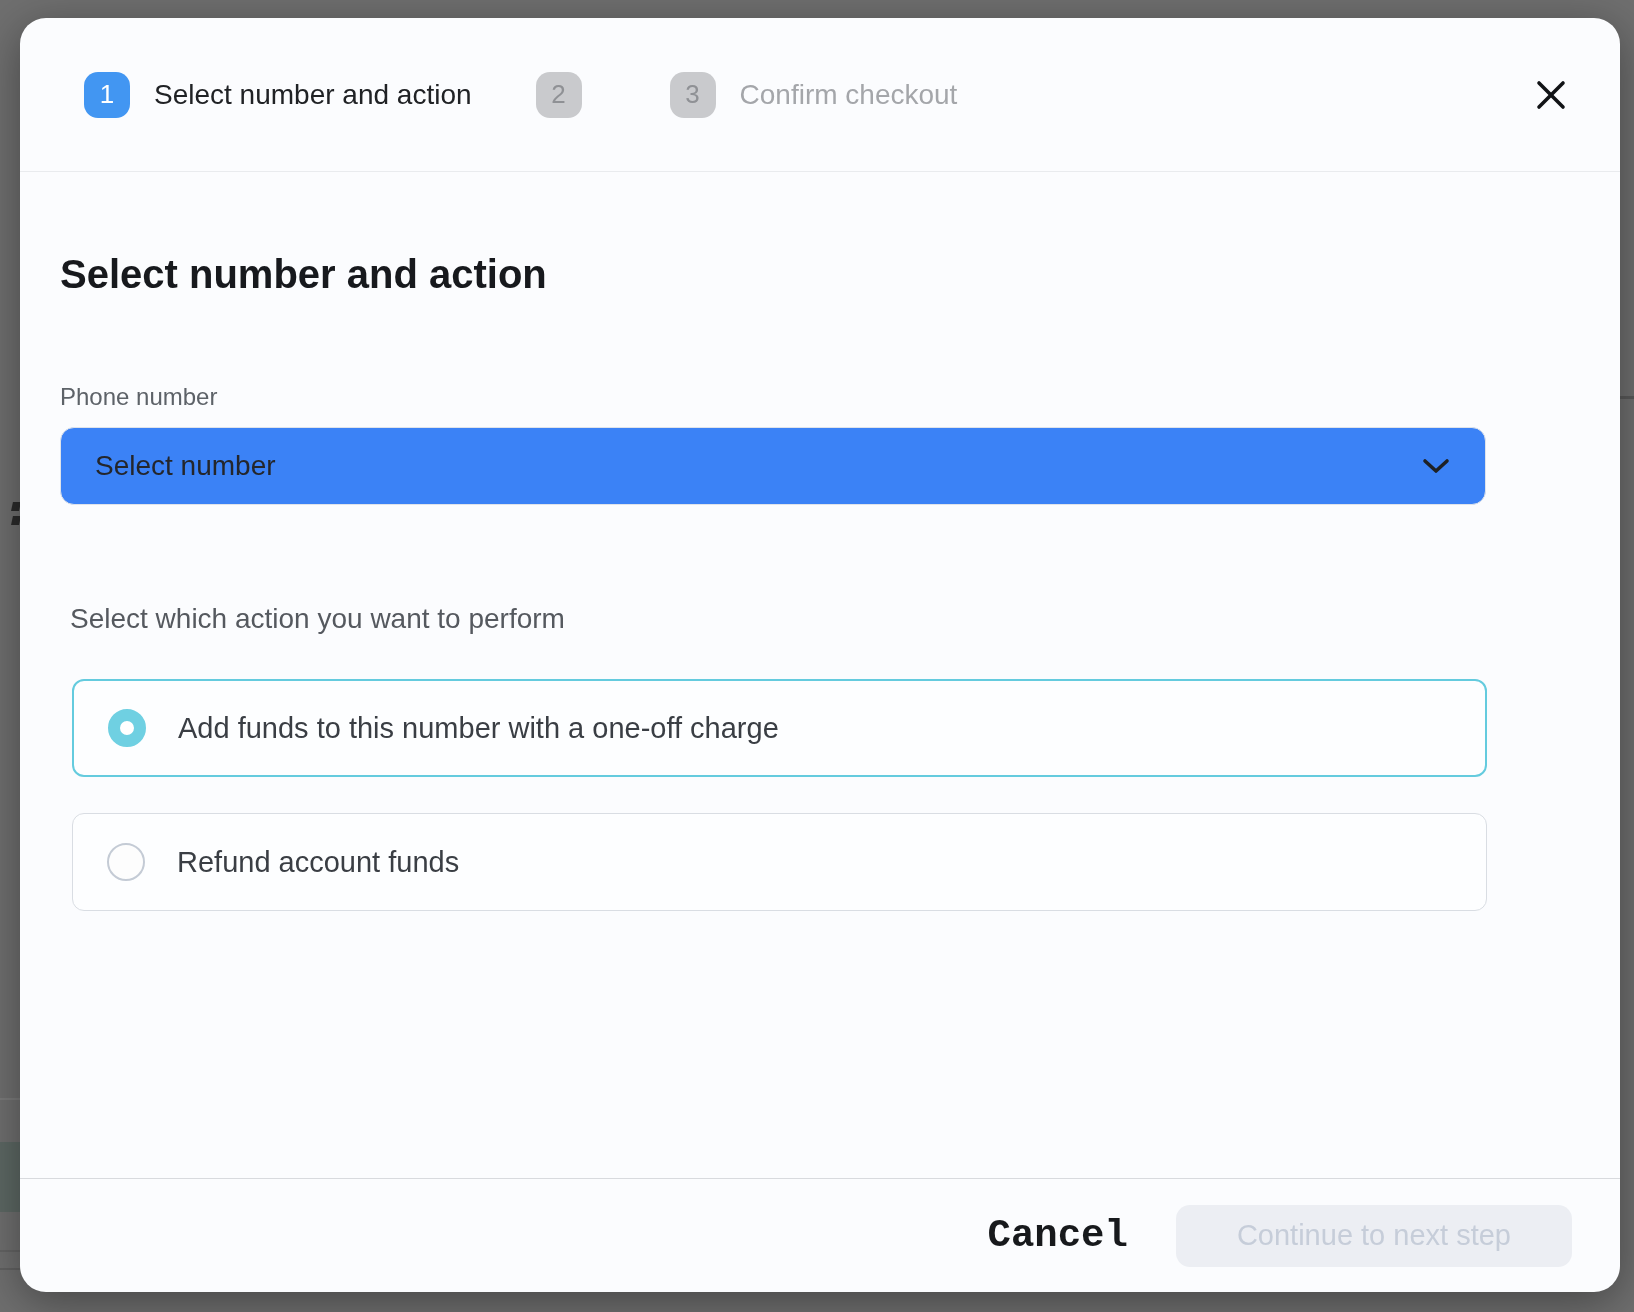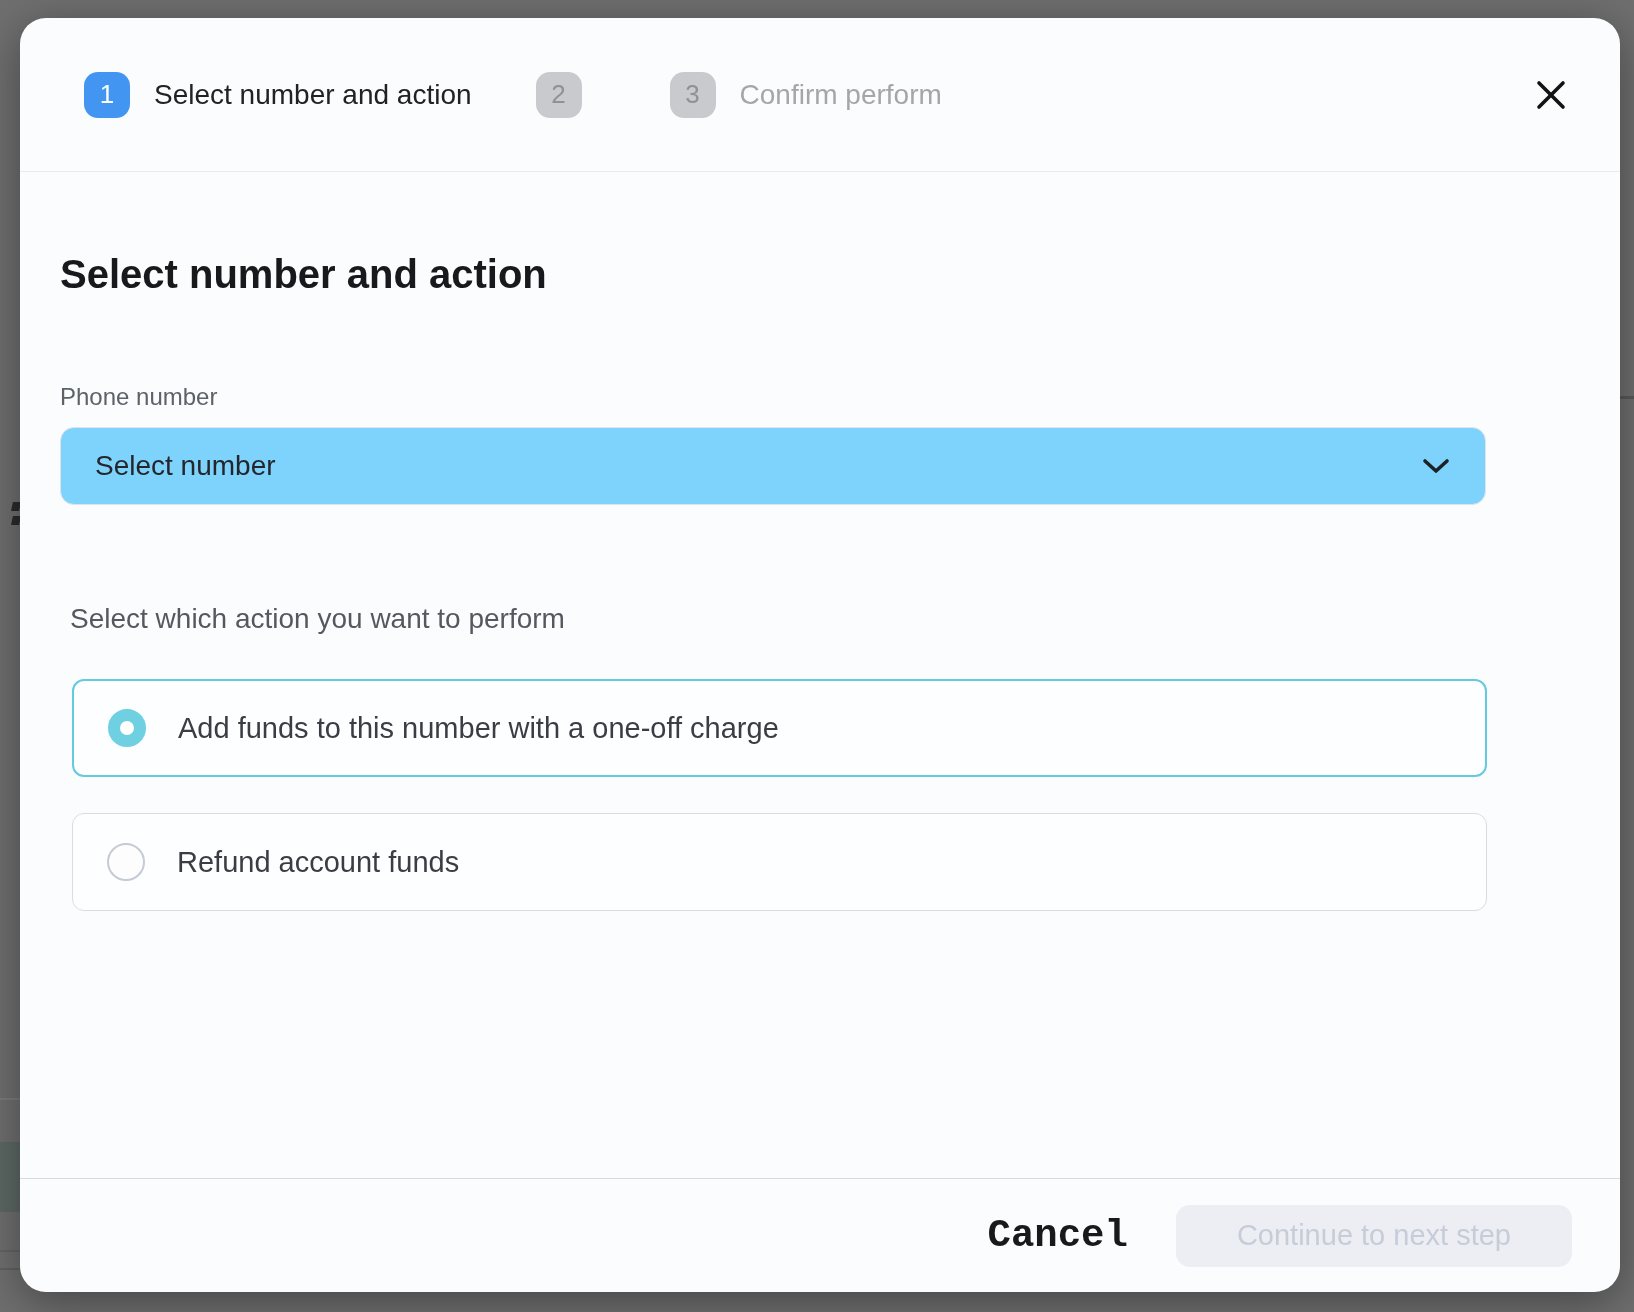--- a/index.html
+++ b/index.html
@@ -69,21 +69,21 @@
     margin:0 0 18px 0;
   }
   .modal-title{
     font-size:40px;font-weight:bold;color:#17191d;
     margin:0 0 86px 0;
   }
   .field-label{font-size:24px;color:#5d6268;margin:8px 0 16px 0;}
   .select-control{
     width:1426px;height:78px;box-sizing:border-box;
     border:1px solid #dfe3ea;border-radius:14px;
-    background:#7dd3fc;
+    background:#3b82f6;
     display:flex;align-items:center;justify-content:space-between;
     padding:0 34px;cursor:pointer;
   }
   .select-placeholder{font-size:28px;color:#24262b;}
   .action-prompt{
     font-size:28px;color:#55595f;
     margin:98px 0 44px 10px;
   }
   .option-card{
     width:1415px;height:98px;box-sizing:border-box;
@@ -134,21 +134,21 @@
   <div class="modal-header">
     <div class="step active">
       <div class="step-badge">1</div>
       <div class="step-label">Select number and action</div>
     </div>
     <div class="step upcoming">
       <div class="step-badge">2</div>
     </div>
     <div class="step upcoming">
       <div class="step-badge">3</div>
-      <div class="step-label">Confirm perform</div>
+      <div class="step-label">Confirm checkout</div>
     </div>
     <button class="close-btn">
       <span style="display:flex;">
         <svg width="34" height="34" viewBox="0 0 34 34">
           <line x1="5" y1="5" x2="29" y2="29" stroke="#111316" stroke-width="3.6" stroke-linecap="round"></line>
           <line x1="29" y1="5" x2="5" y2="29" stroke="#111316" stroke-width="3.6" stroke-linecap="round"></line>
         </svg>
       </span>
     </button>
   </div>

